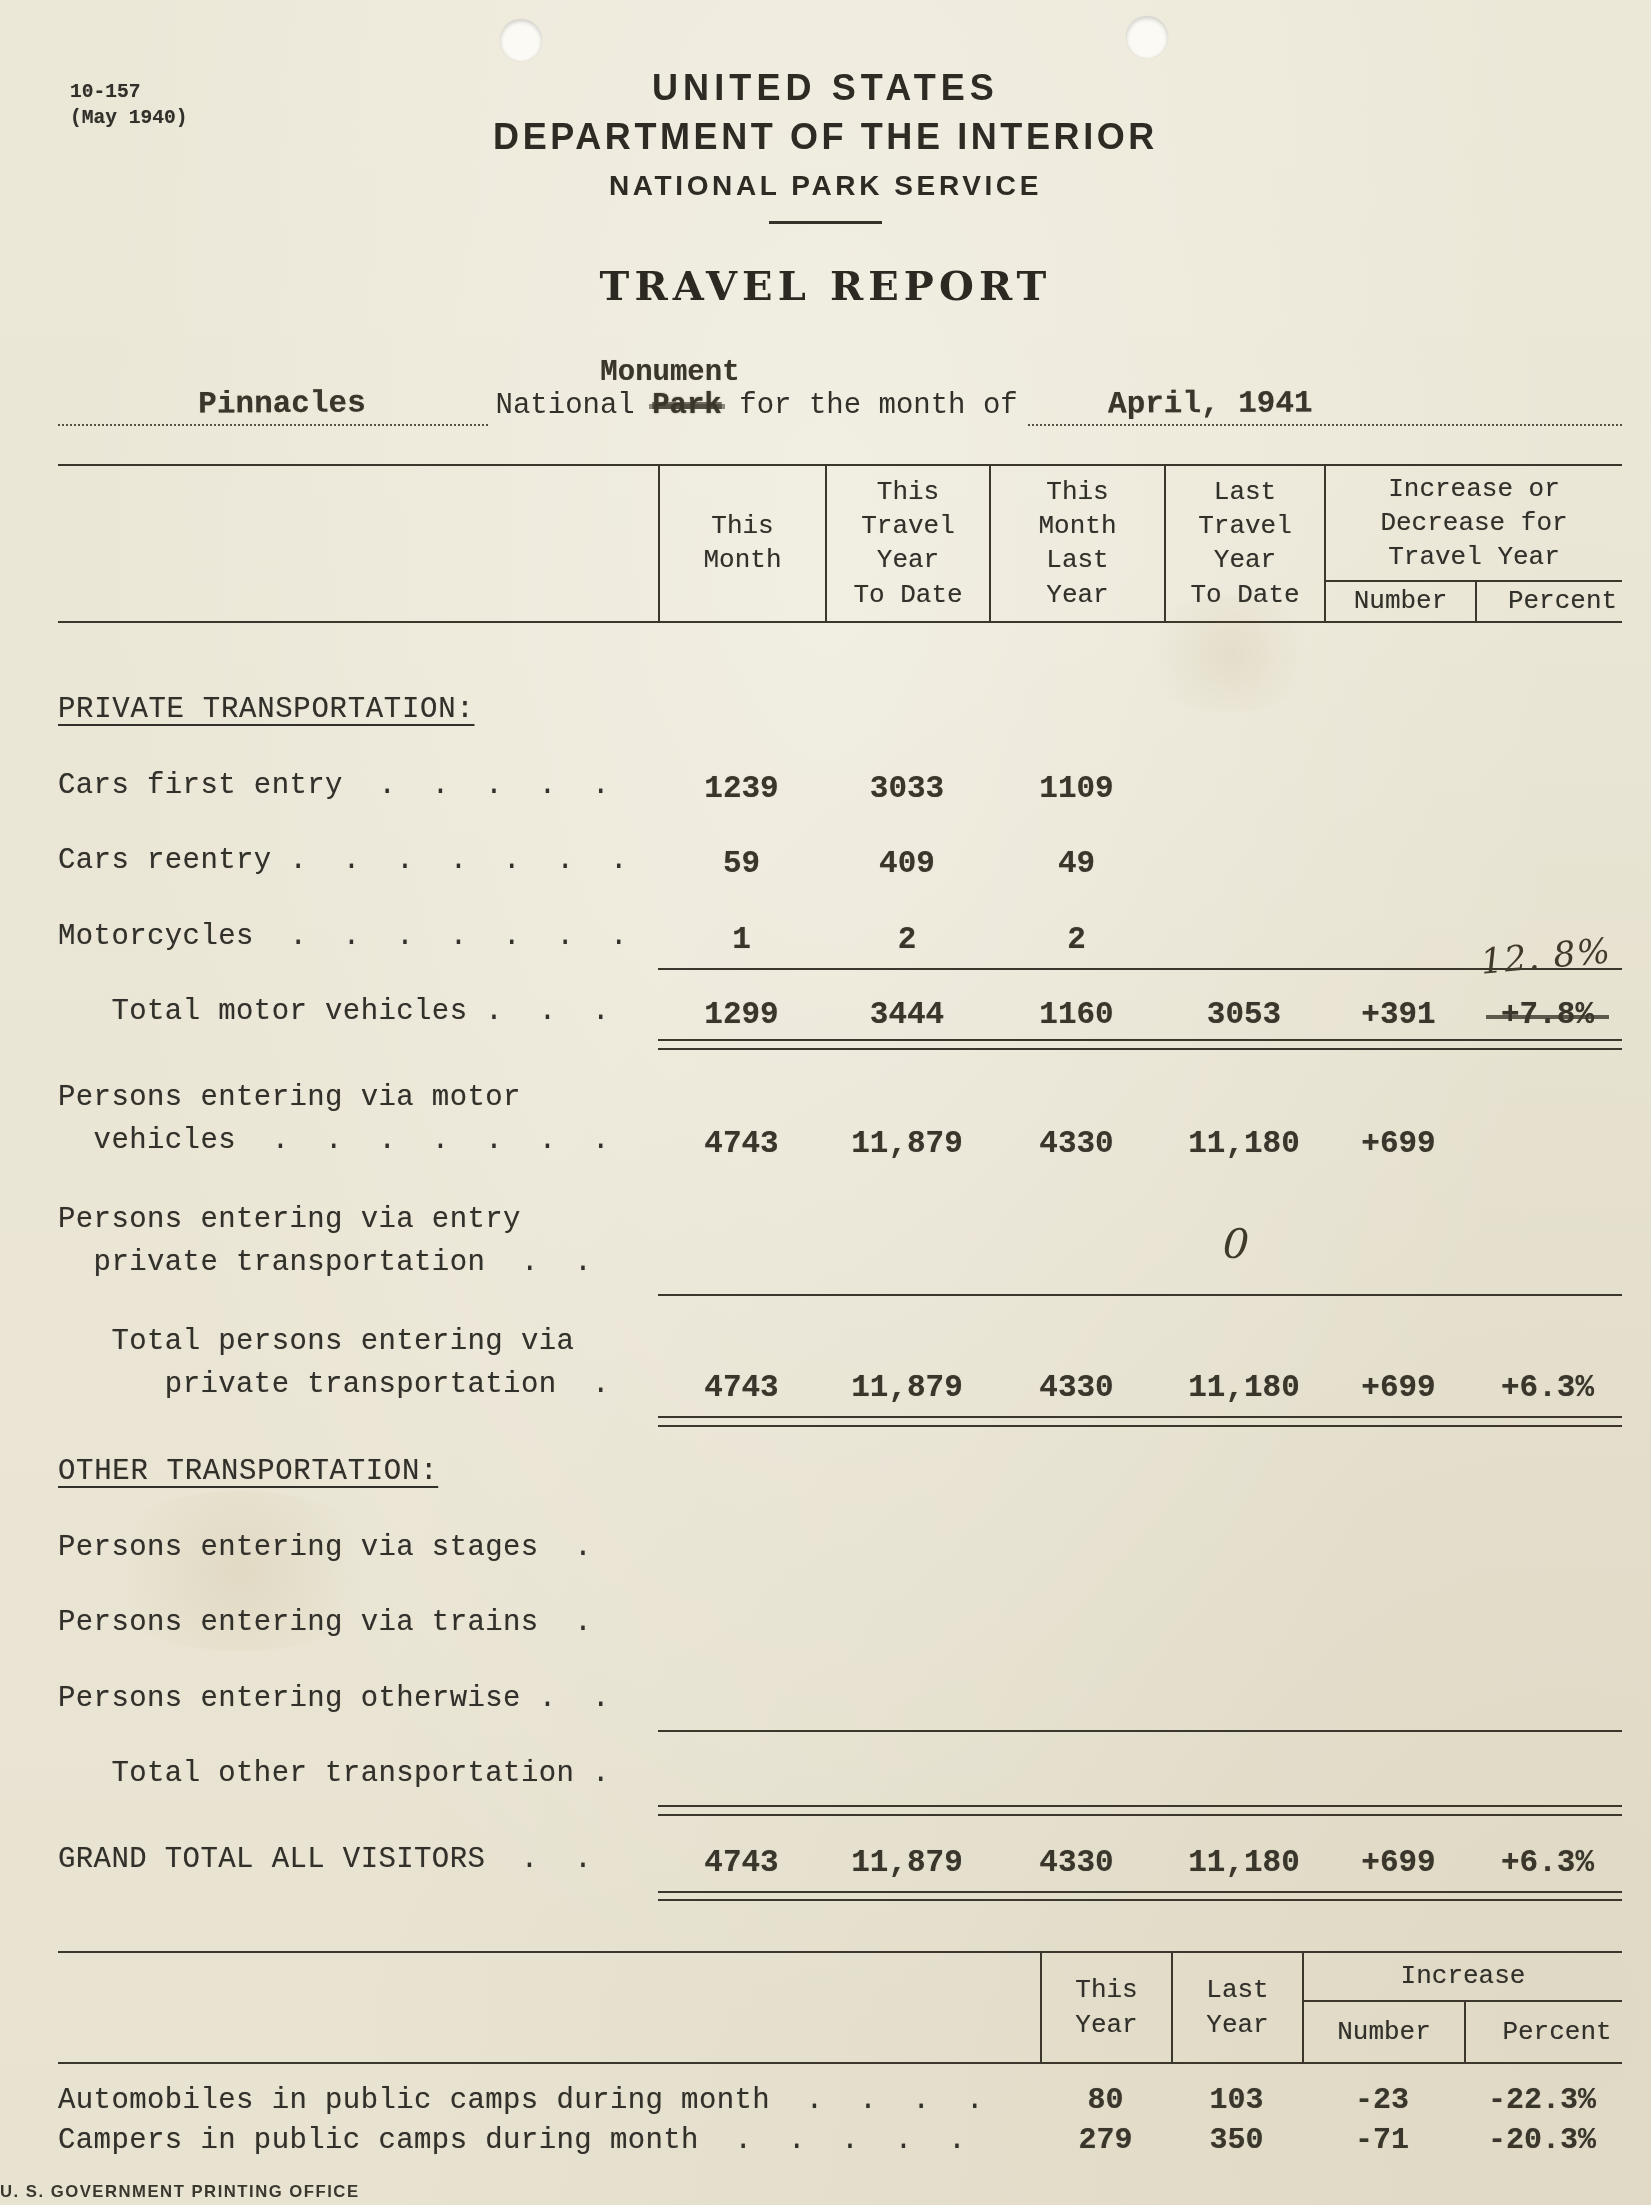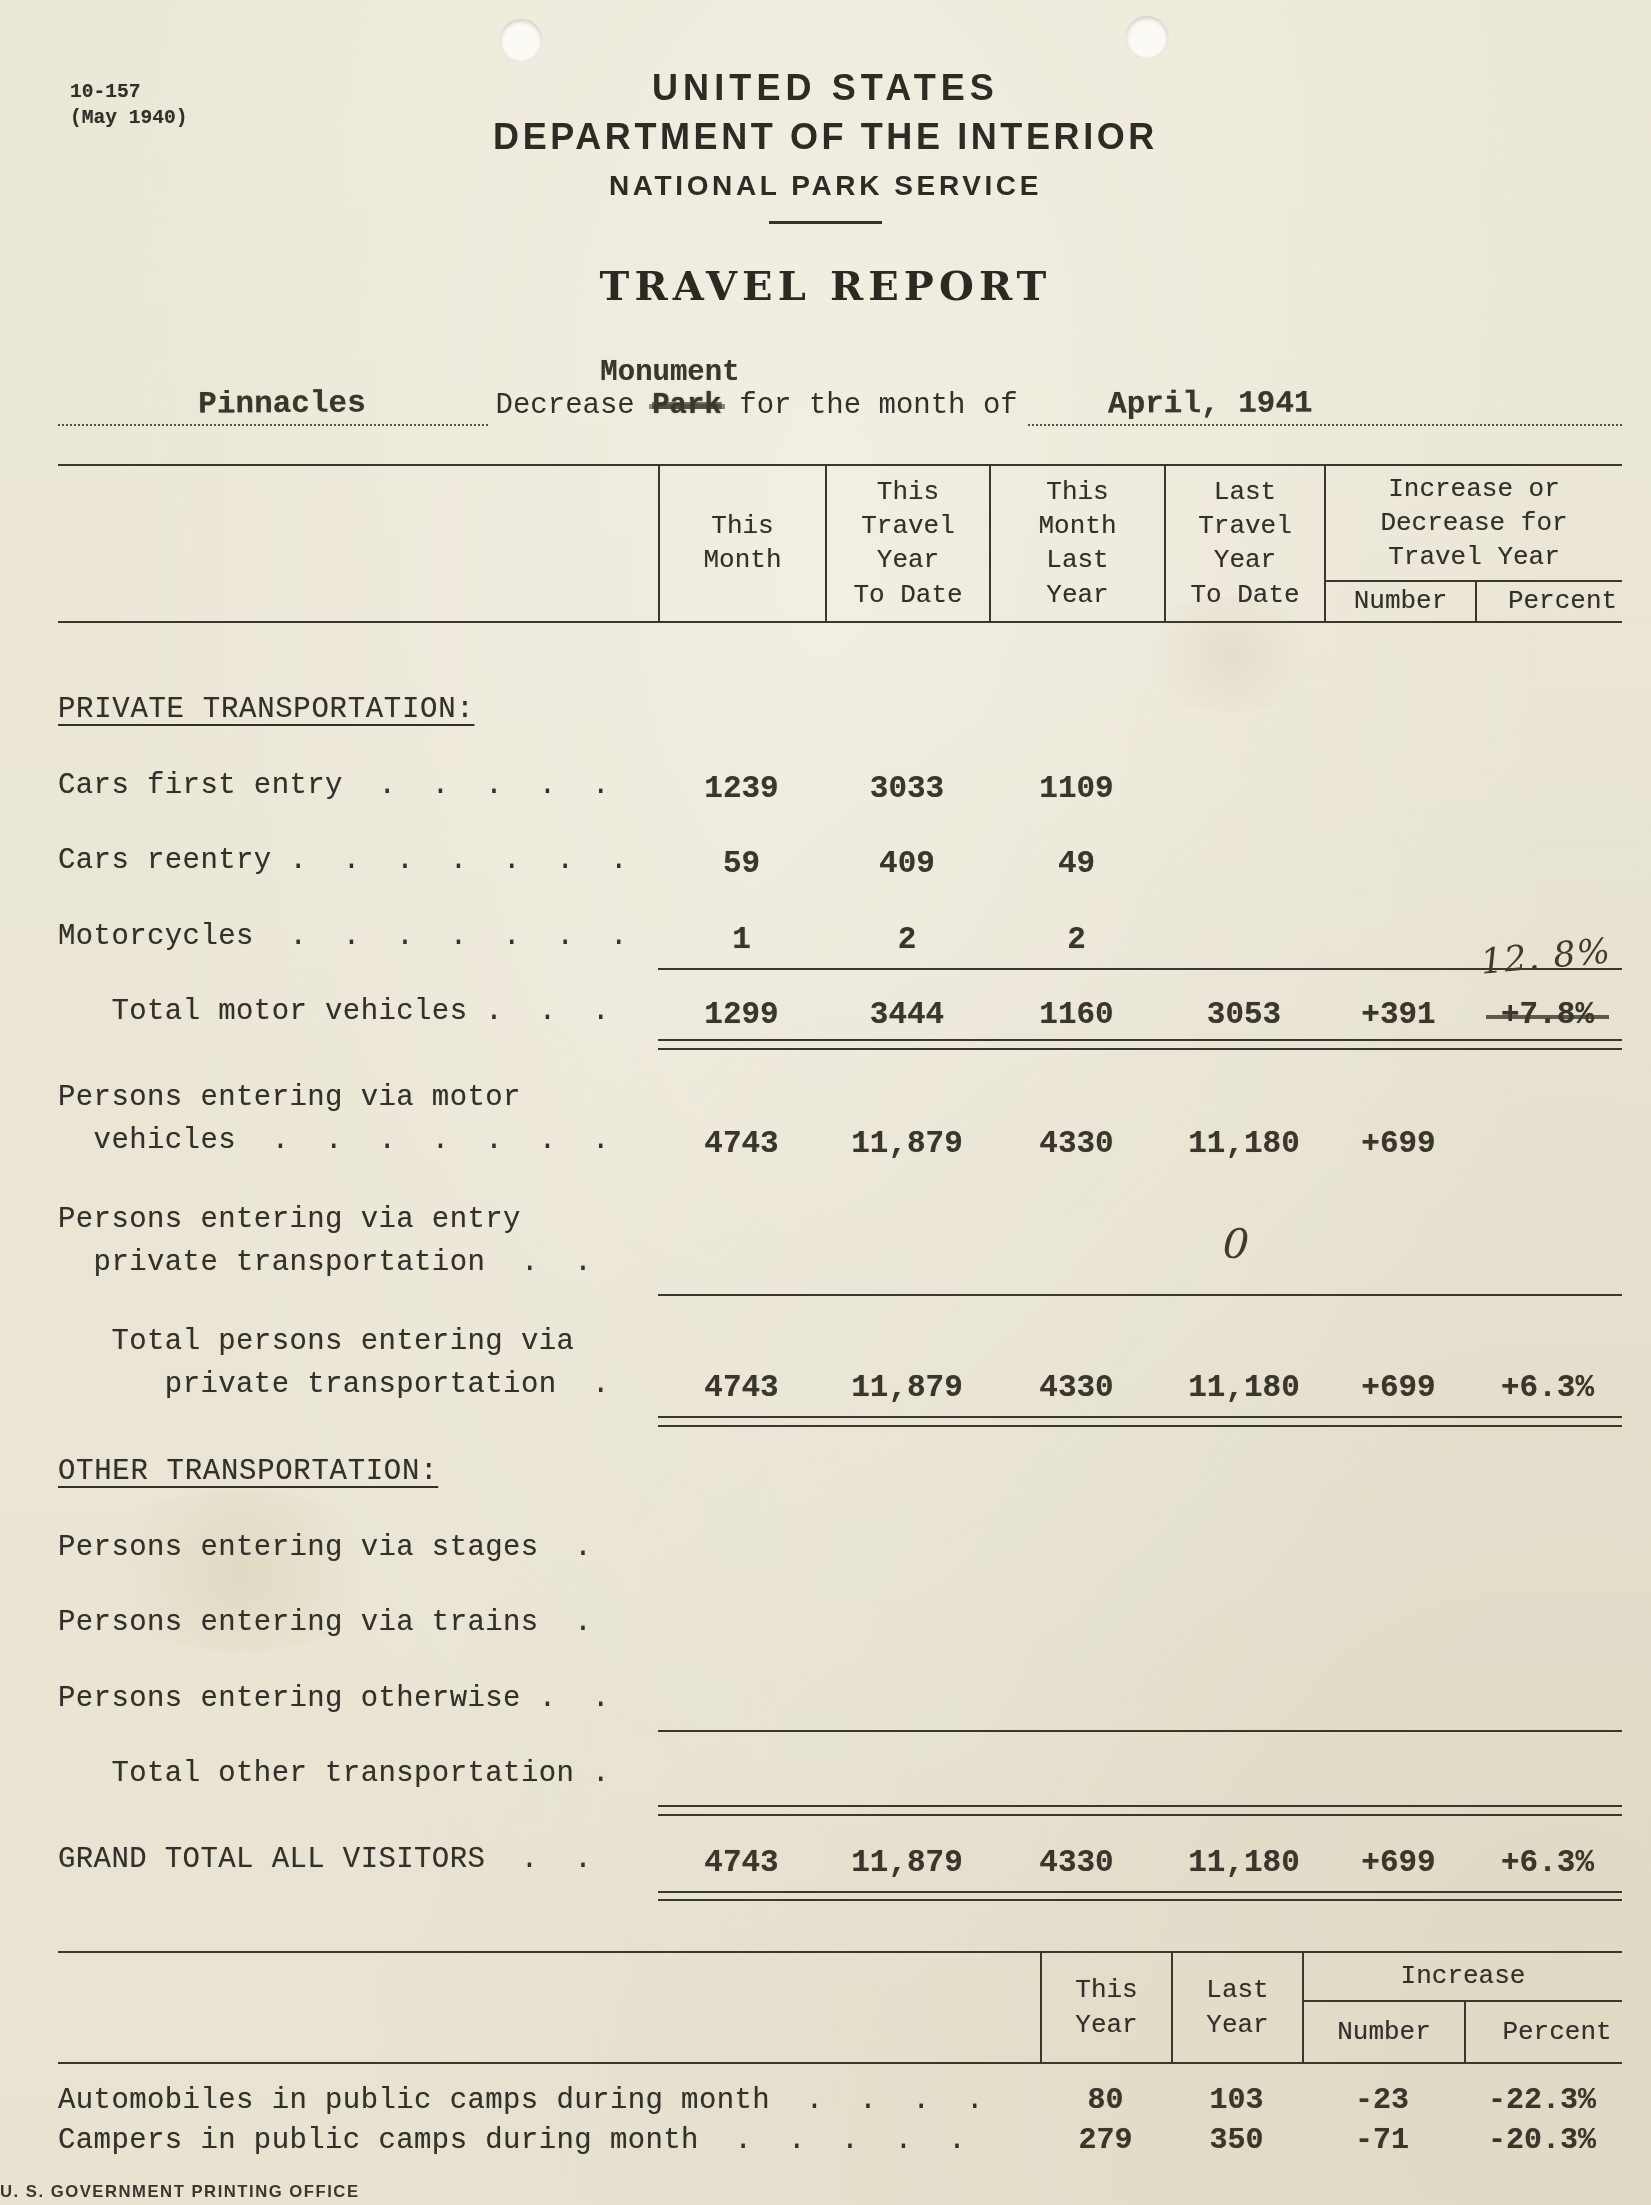--- a/index.html
+++ b/index.html
@@ -214,21 +214,21 @@
     <div class="short-rule"></div>
     <div class="report-title">TRAVEL REPORT</div>
   </div>
 
   <div class="title-line">
     <div class="seg first">
       <span class="fill park">Pinnacles</span>
     </div>
     <div class="printed-seg">
       <span class="overtype">Monument</span>
-      <span>Decrease</span>
+      <span>National</span>
       <span class="struck">Park</span>
     </div>
     <div class="printed-seg">for the month of</div>
     <div class="seg last">
       <span class="fill month">April, 1941</span>
     </div>
   </div>
 
   <div class="main-table">
     <div class="mt-header">

